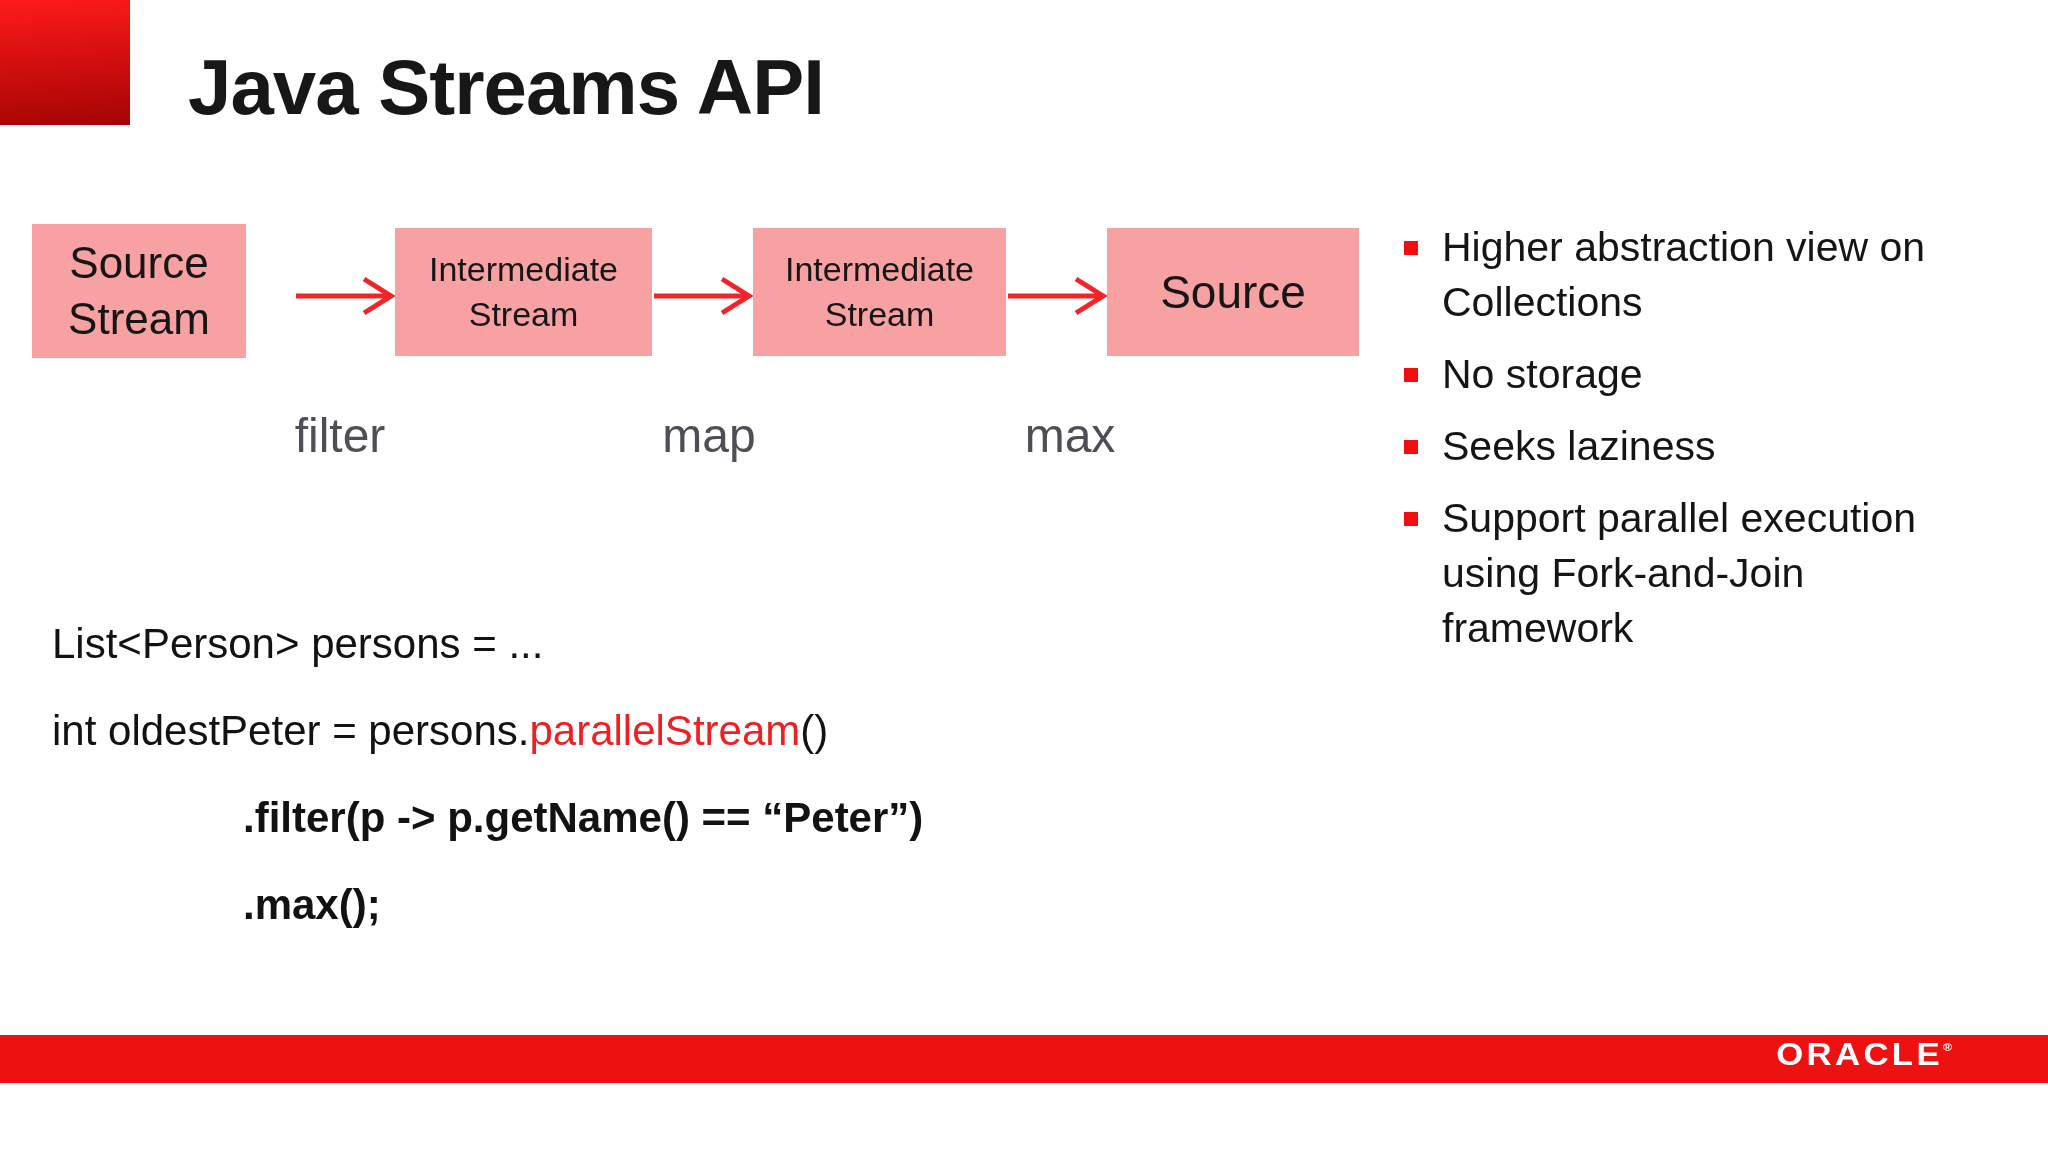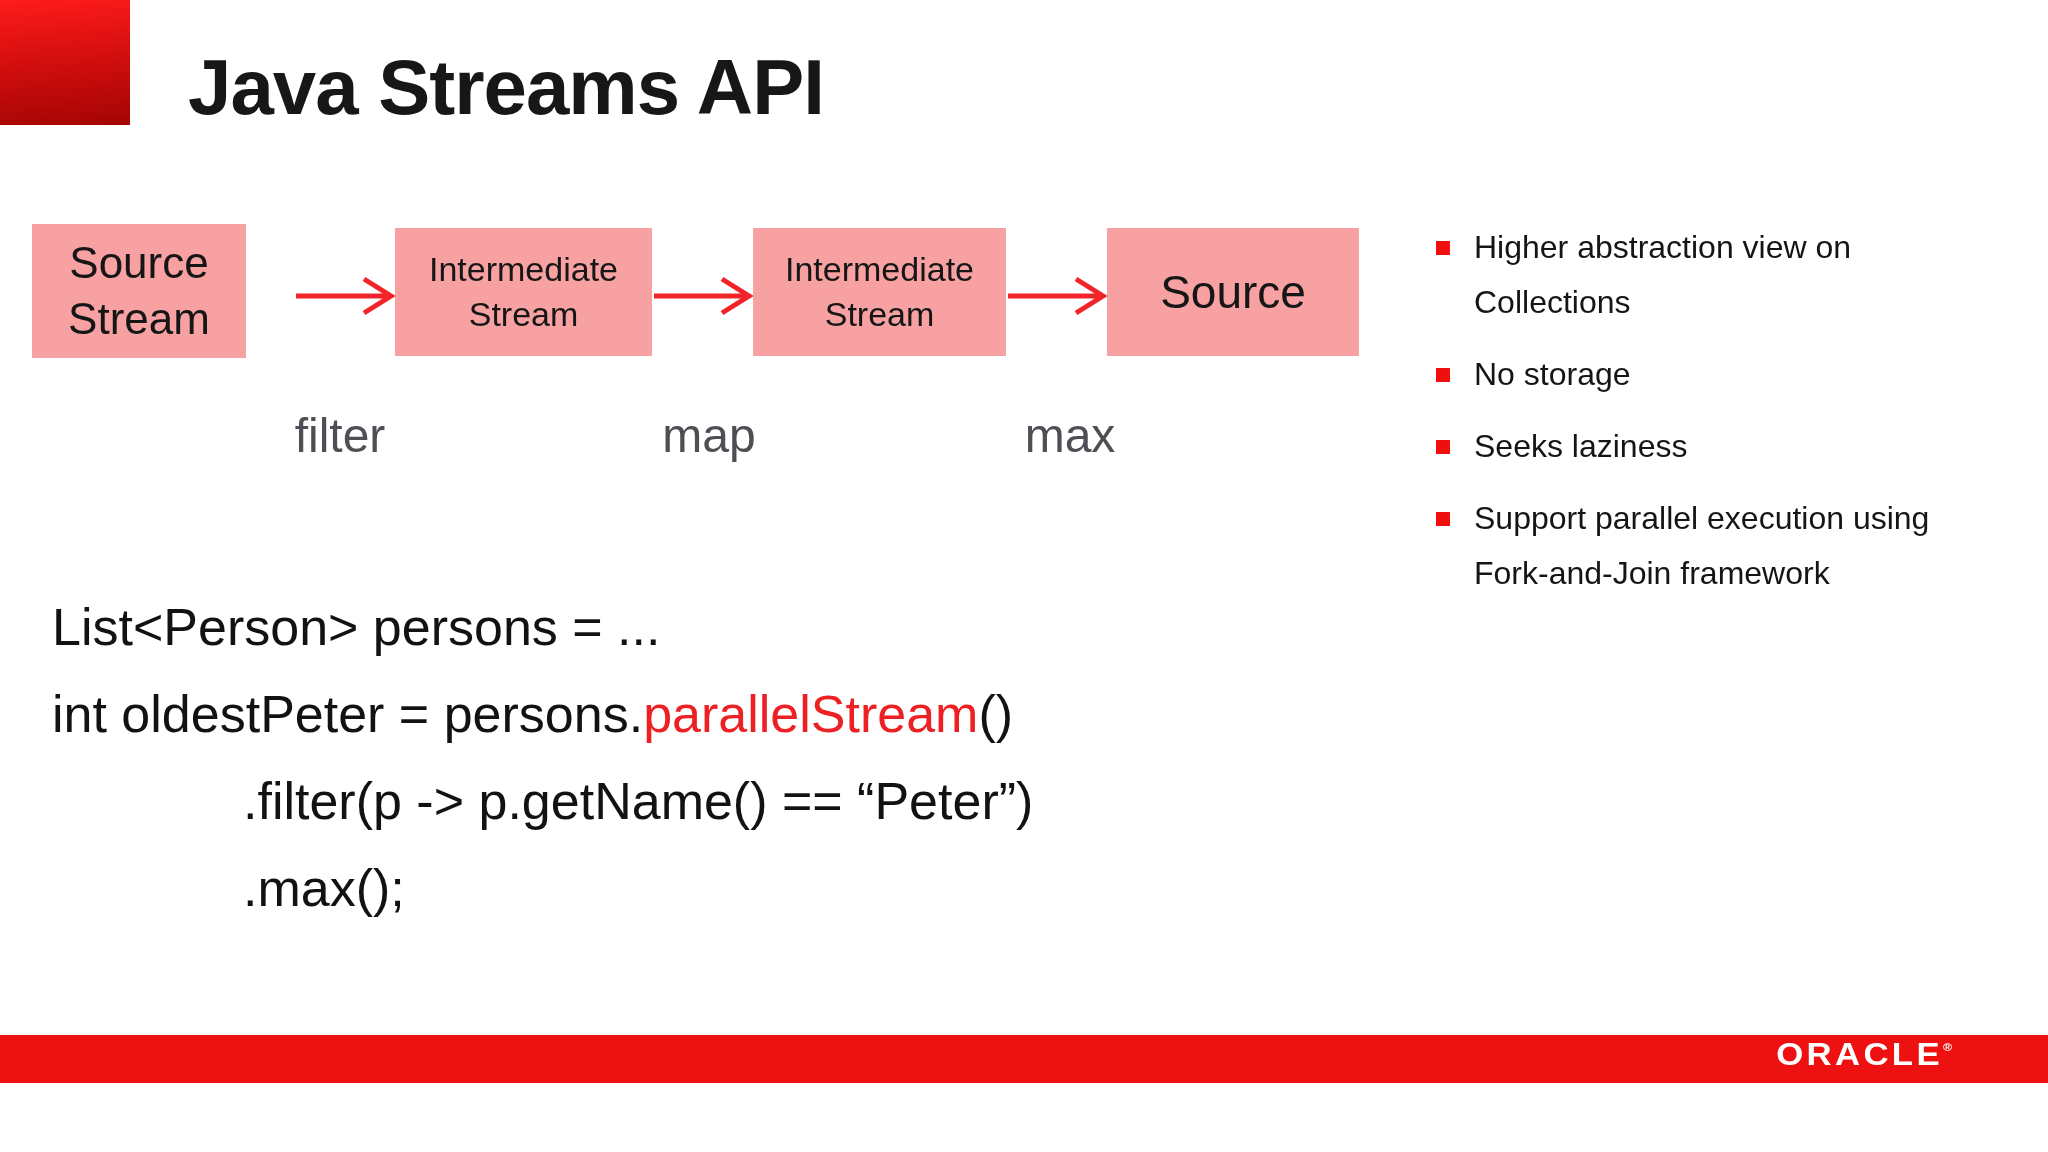--- a/index.html
+++ b/index.html
@@ -50,35 +50,35 @@
     text-align: center;
     font-size: 48px;
     color: #4e4e55;
   }
   .label-filter { left: 230px; }
   .label-map    { left: 599px; }
   .label-max    { left: 960px; }
 
   
   .code-block {
-    position: absolute; left: 52px; top: 584px;
-    font-size: 52px; line-height: 87px;
+    position: absolute; left: 52px; top: 600px;
+    font-size: 42px; line-height: 87px;
     color: #121212;
     white-space: nowrap;
   }
   .code-line { display: block; }
-  .code-line.indent { padding-left: 191px; }
+  .code-line.indent { padding-left: 191px; font-weight: bold; }
   .code-highlight { color: #ed2024; }
 
   
   .bullet-list {
-    position: absolute; left: 1436px; top: 220px;
+    position: absolute; left: 1404px; top: 220px;
     width: 576px;
     list-style: none; margin: 0; padding: 0;
-    font-size: 32px; line-height: 55px;
+    font-size: 41px; line-height: 55px;
     color: #151515;
   }
   .bullet-list li {
     position: relative;
     padding-left: 38px;
     margin-bottom: 17px;
   }
   .bullet-list li .bullet-marker {
     position: absolute; left: 0; top: 21px;
     width: 14px; height: 14px;

